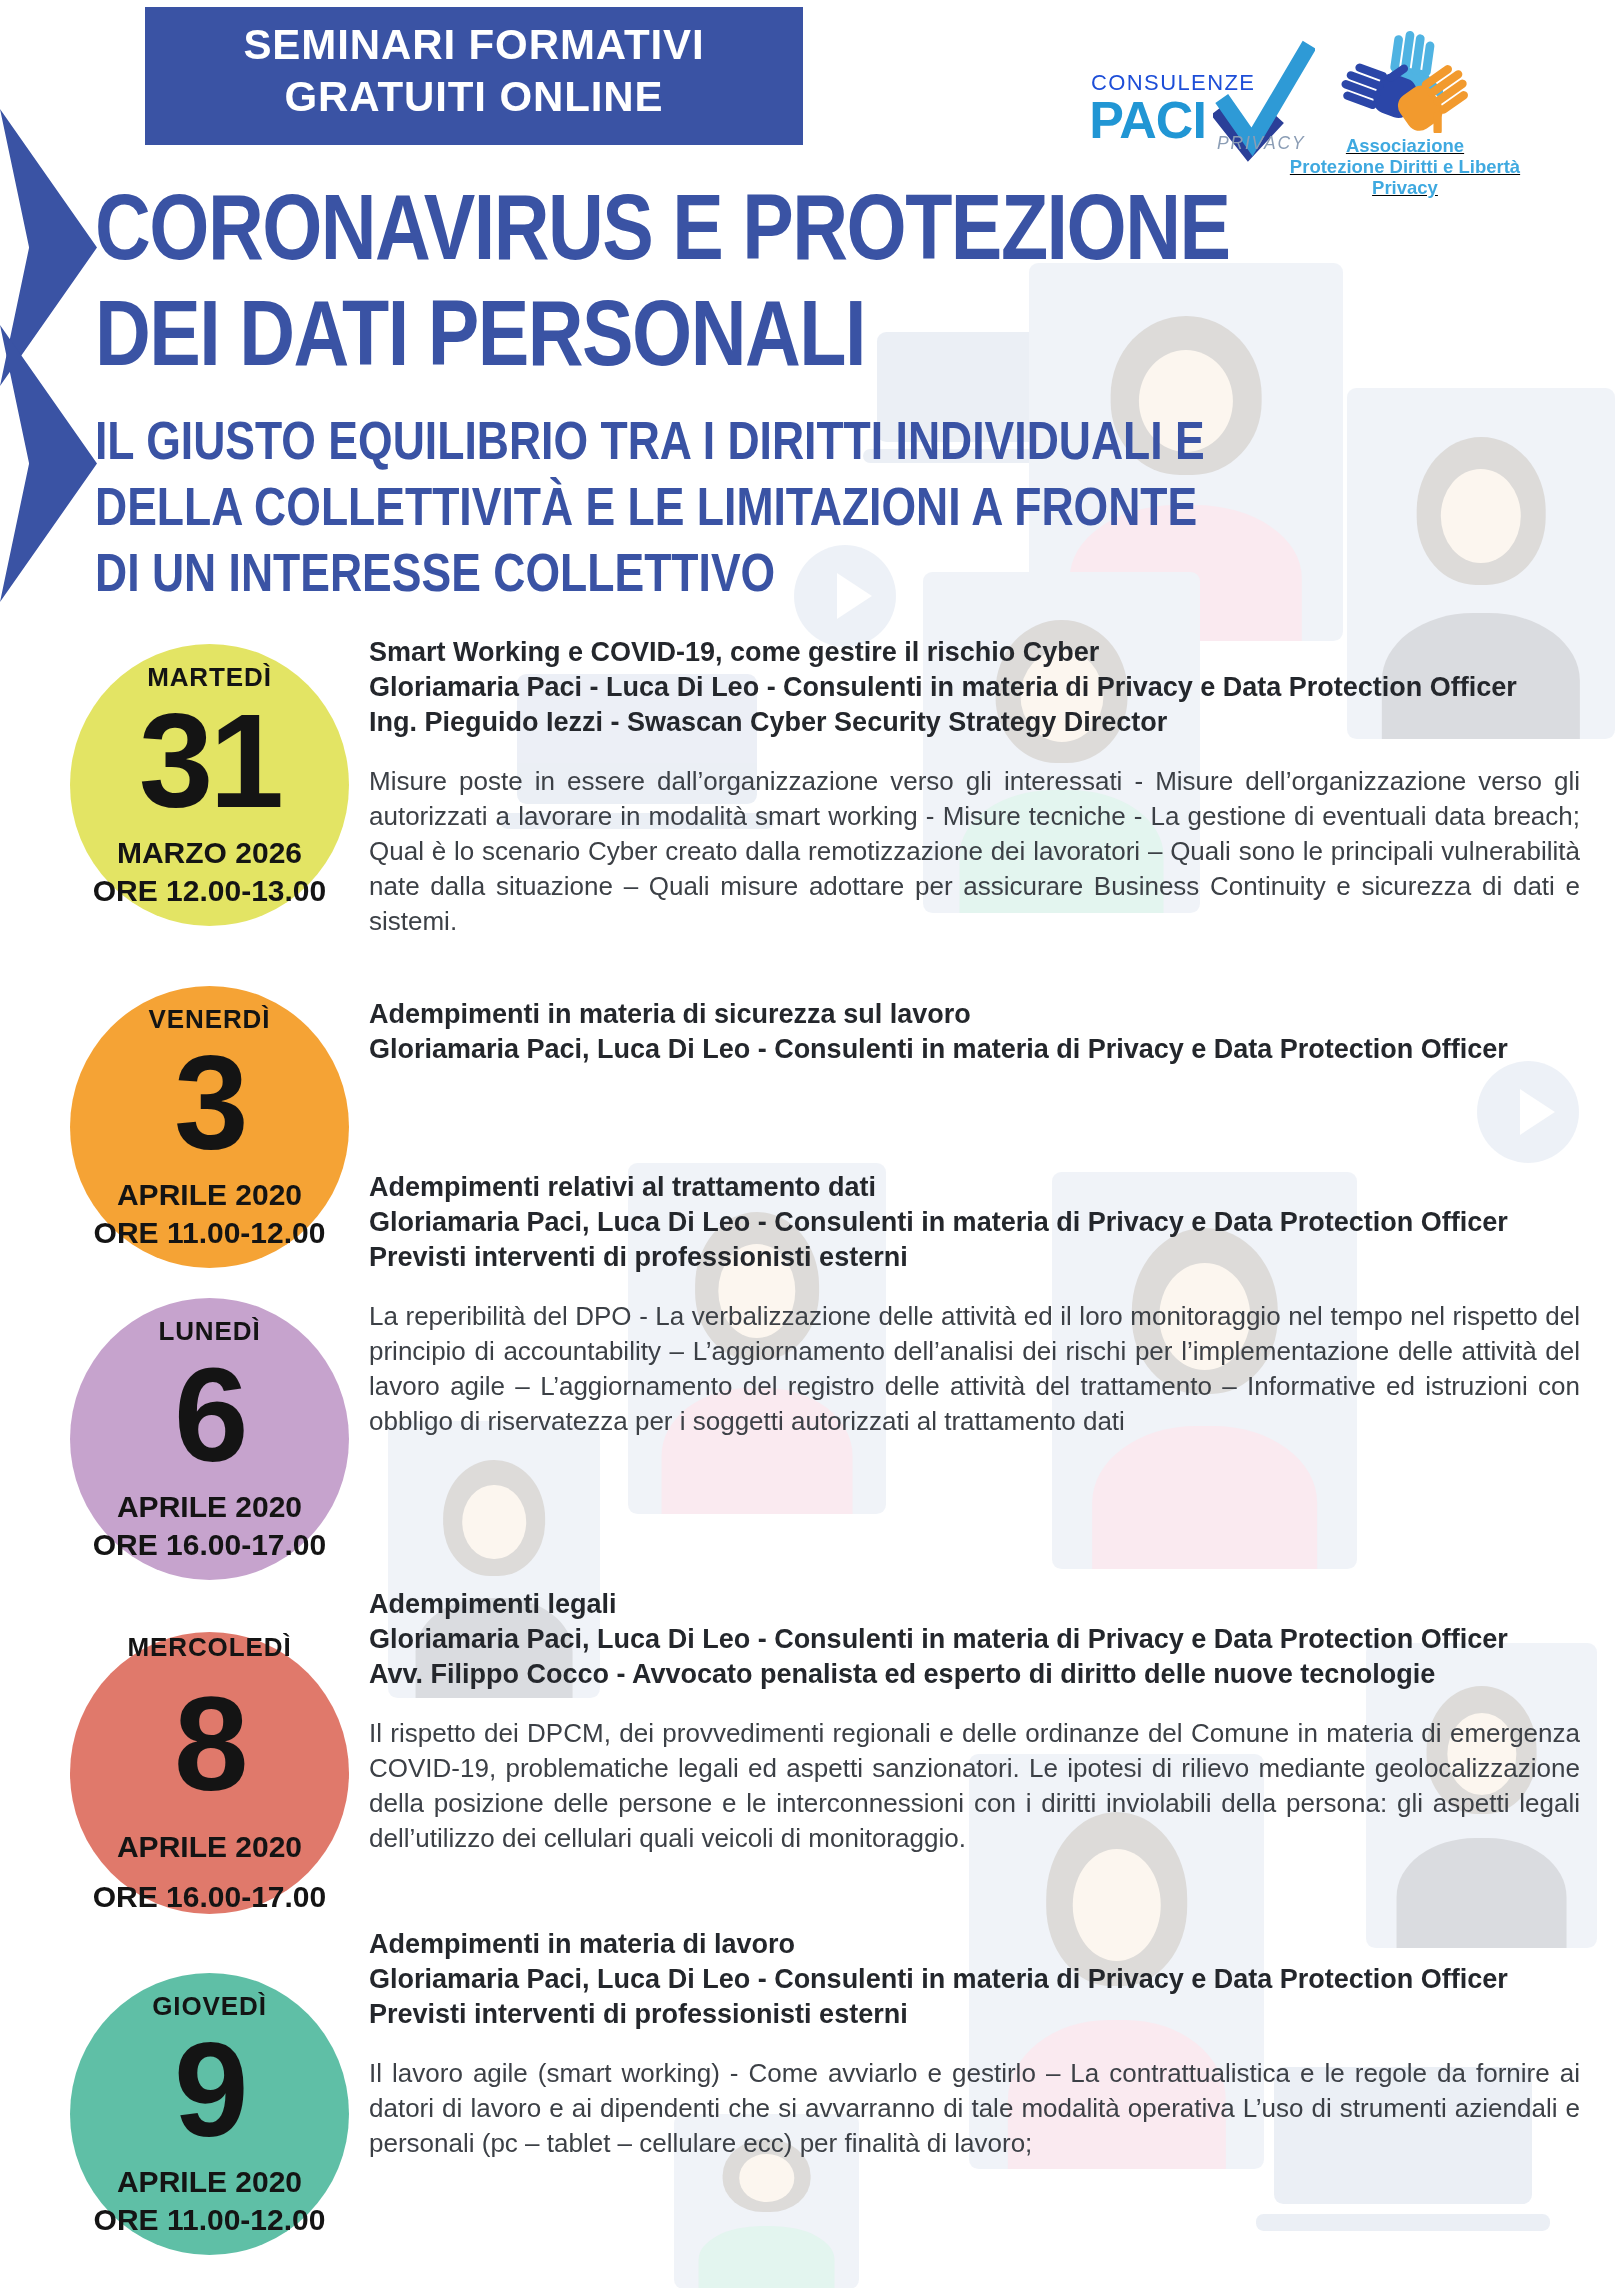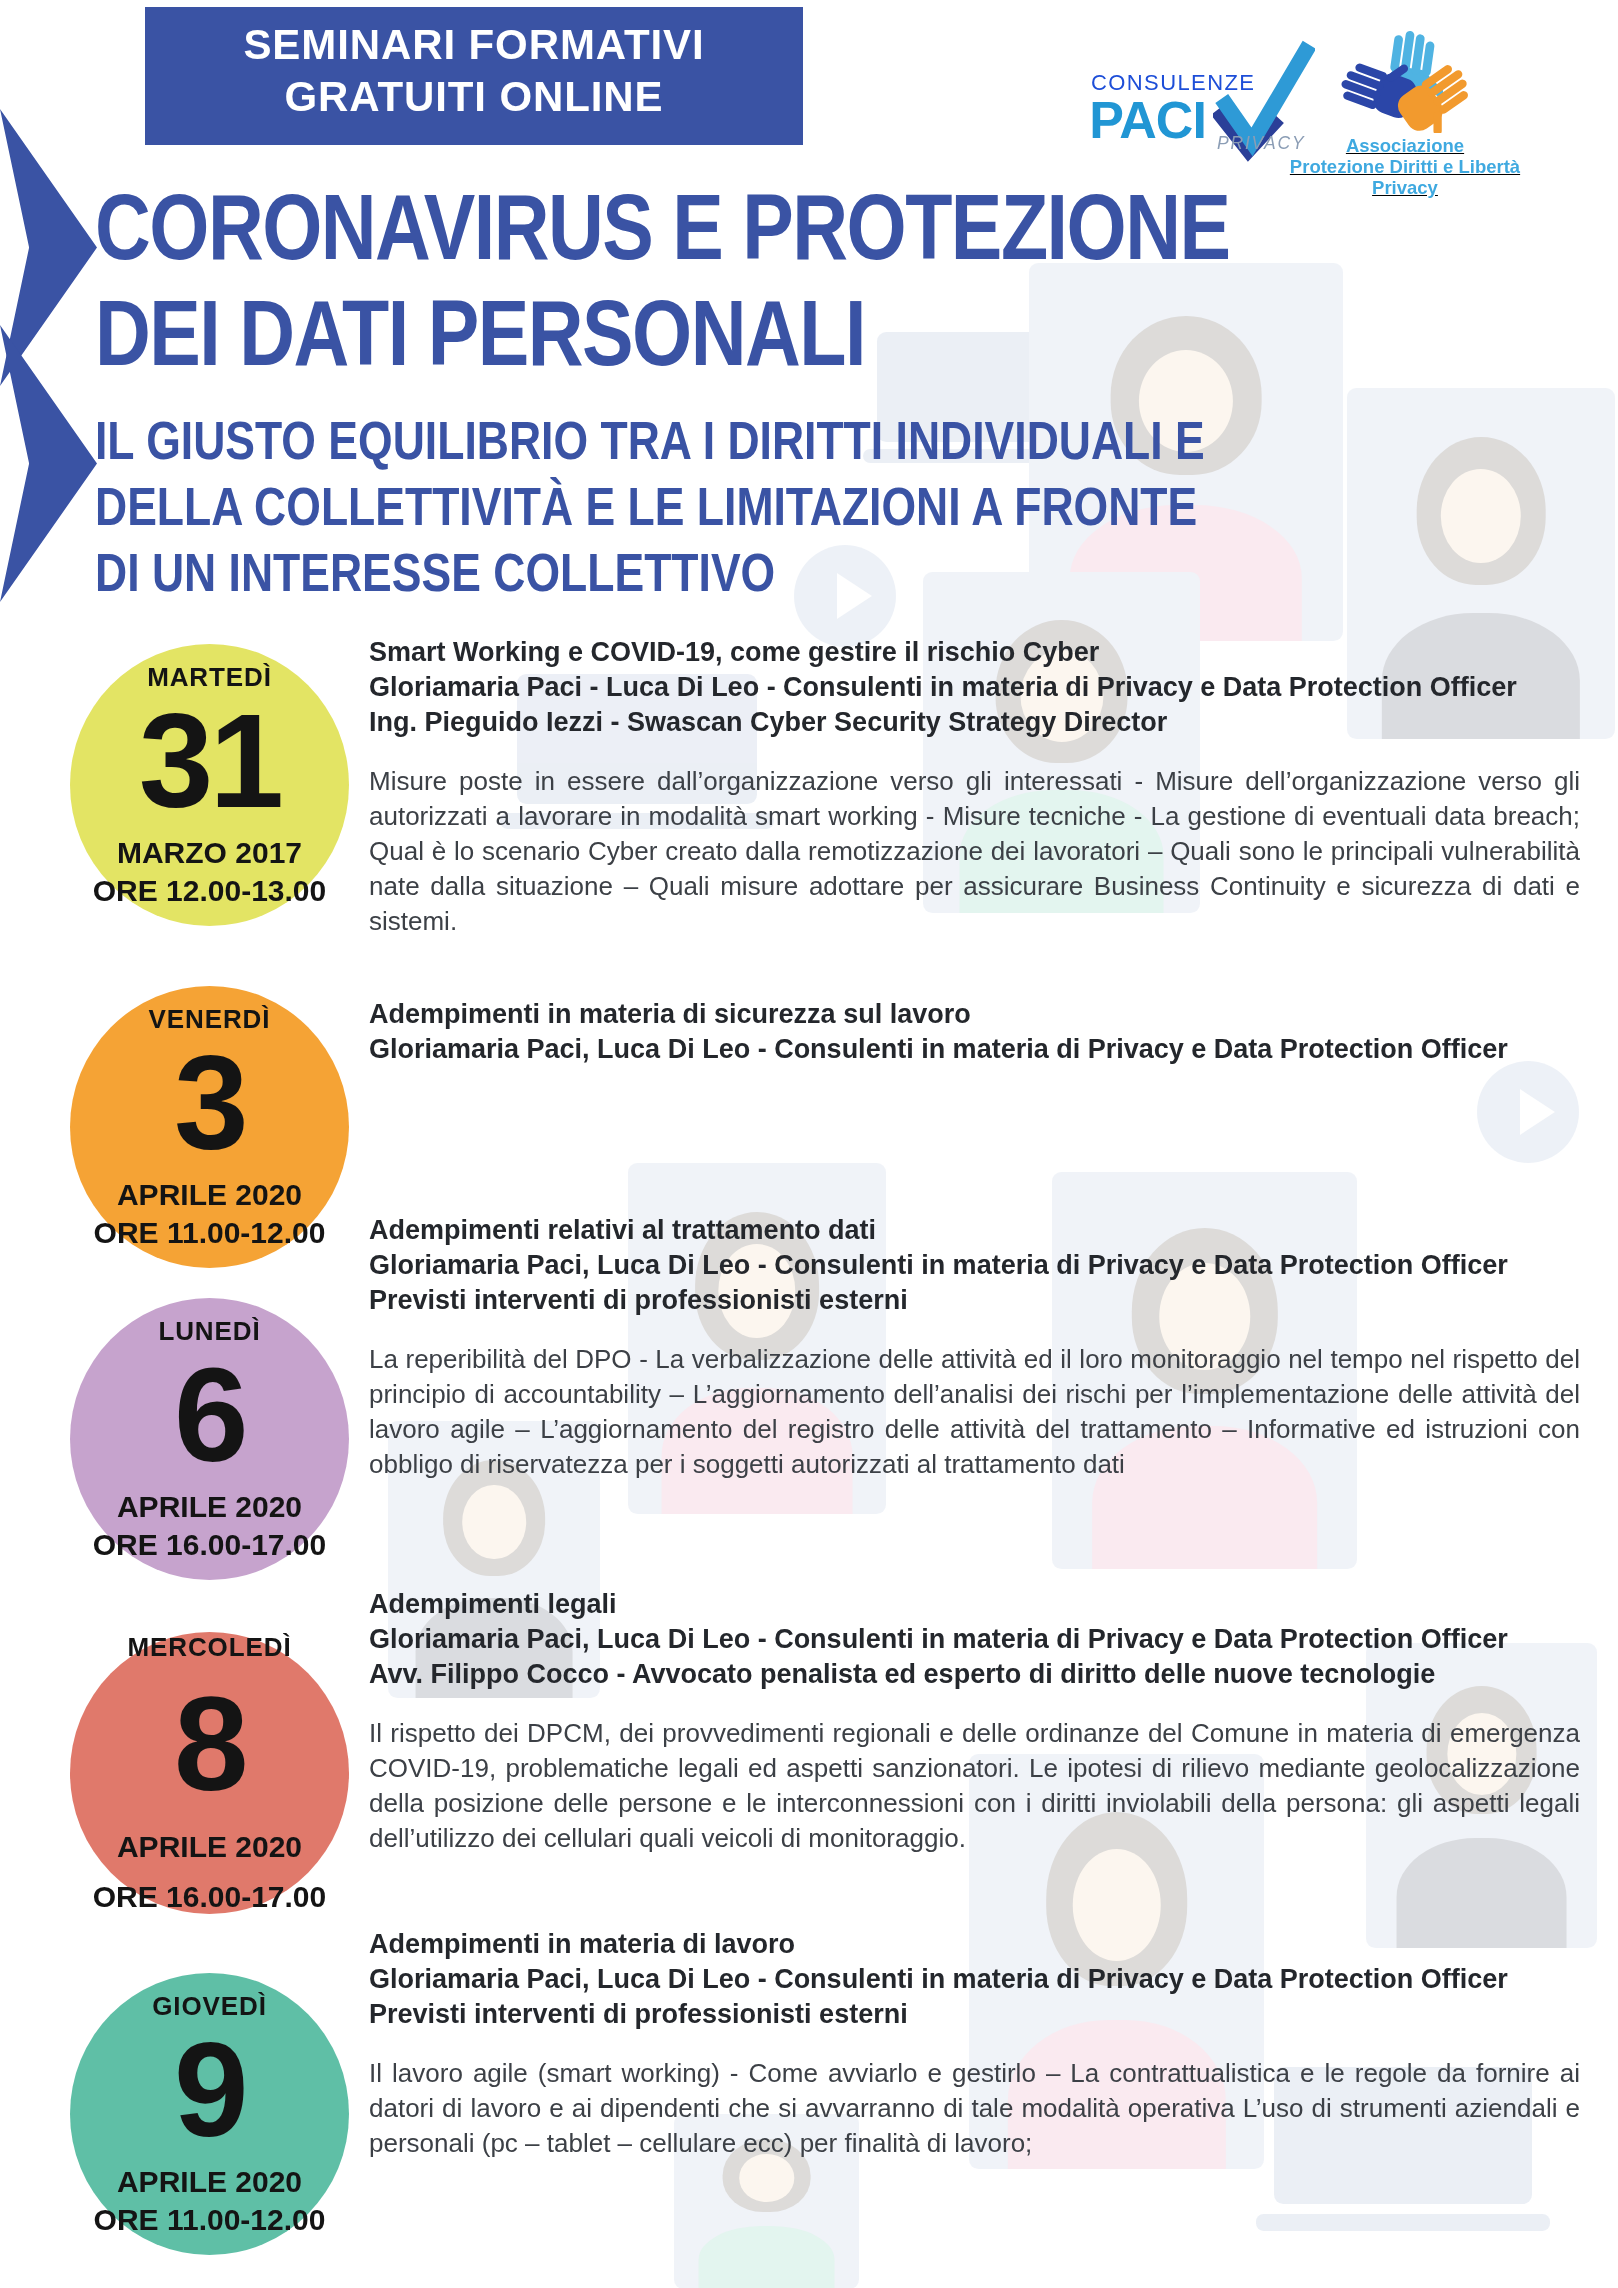--- a/index.html
+++ b/index.html
@@ -58,21 +58,21 @@
   .badge .day{font-size:26px;font-weight:bold;letter-spacing:0.9px;}
   .badge .num{font-size:134px;font-weight:bold;line-height:1;margin:1.8px 0 7.4px;letter-spacing:-3.7px;}
   .badge .month{font-size:30px;font-weight:bold;}
   .badge .time{font-size:30px;font-weight:bold;margin-top:4.6px;}
   .badge1{top:644px;} .badge2{top:986px;} .badge3{top:1298px;} .badge4{top:1632px;} .badge5{top:1973px;}
 
   
   .session{position:absolute;left:369px;width:1211px;}
   .s-title,.s-speaker{font-weight:bold;color:#24272c;font-size:27px;line-height:35px;}
   .s-body{margin-top:24px;color:#3c4046;font-size:26px;line-height:35px;text-align:justify;}
-  .session1{top:635px;} .session2{top:997px;} .session3{top:1213px;} .session4{top:1587px;} .session5{top:1927px;}
+  .session1{top:635px;} .session2{top:997px;} .session3{top:1170px;} .session4{top:1587px;} .session5{top:1927px;}
 </style>
 </head>
 <body>
 
 <div class="page">
 
   <div class="bg-decor">
     <div class="bglaptop" style="left:877px;top:332px;width:194px;height:148px;">
         <div class="scr"></div>
         <div class="base"></div>
@@ -182,21 +182,21 @@
 
   <div class="sub-title">
     <div>IL GIUSTO EQUILIBRIO TRA I DIRITTI INDIVIDUALI E</div>
     <div>DELLA COLLETTIVITÀ E LE LIMITAZIONI A FRONTE</div>
     <div>DI UN INTERESSE COLLETTIVO</div>
   </div>
 
   <div class="badge badge1" style="background: rgb(227, 228, 100);">
     <div class="day">MARTEDÌ</div>
     <div class="num">31</div>
-    <div class="month">MARZO 2017</div>
+    <div class="month">MARZO 2026</div>
     <div class="time">ORE 12.00-13.00</div>
   </div>
   <div class="badge badge2" style="background: rgb(245, 163, 53);">
     <div class="day">VENERDÌ</div>
     <div class="num">3</div>
     <div class="month">APRILE 2020</div>
     <div class="time">ORE 11.00-12.00</div>
   </div>
   <div class="badge badge3" style="background: rgb(198, 163, 205);">
     <div class="day">LUNEDÌ</div>

